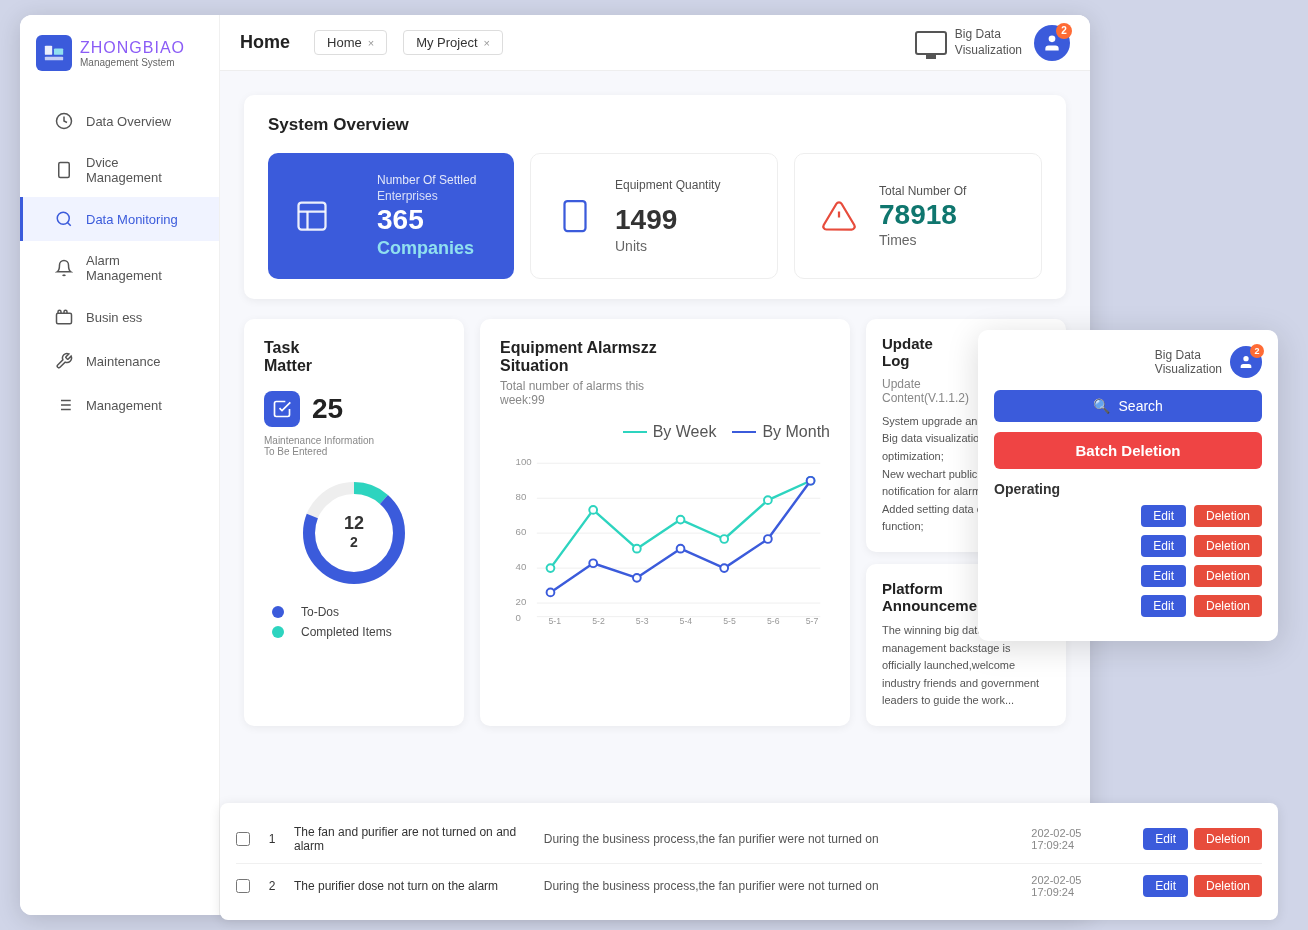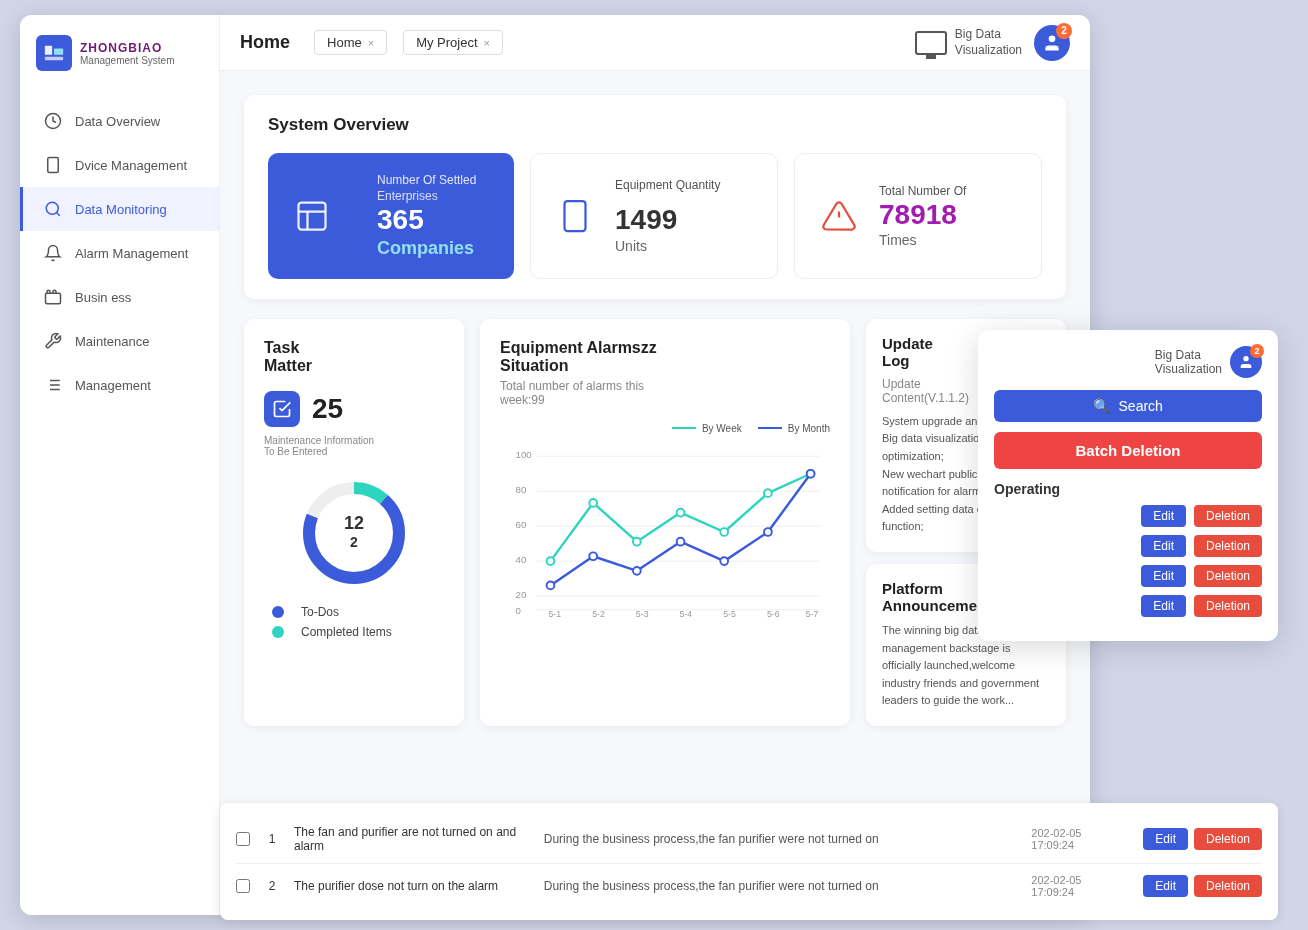--- a/index.html
+++ b/index.html
@@ -37,29 +37,29 @@
       width: 36px;
       height: 36px;
       background: #3b5bdb;
       border-radius: 6px;
       display: flex;
       align-items: center;
       justify-content: center;
     }
     .logo-icon svg { width: 22px; height: 22px; }
     .logo-text { display: flex; flex-direction: column; }
-    .logo-title { font-weight: 700; font-size: 12px; color: #701a75; letter-spacing: 1px; }
+    .logo-title { font-weight: 400; font-size: 16px; color: #8b5cf6; letter-spacing: 1px; }
     .logo-sub { font-size: 10px; color: #666; }
 
     .sidebar-nav { flex: 1; padding: 8px 0; }
     .sidebar-item {
       display: flex;
       align-items: center;
       gap: 12px;
-      padding: 12px 20px;
+      padding: 12px 31px;
       cursor: pointer;
       color: #555;
       font-size: 13px;
       border-left: 3px solid transparent;
     }
     .sidebar-item.active { color: #3b5bdb; border-left-color: #3b5bdb; background: #f0f3ff; }
     .sidebar-icon { width: 20px; height: 20px; display: flex; align-items: center; justify-content: center; flex-shrink: 0; }
 
     
     .main-content {
@@ -167,21 +167,21 @@
     .alarm-card {
       flex: 1;
       background: #fff;
       border-radius: 10px;
       padding: 20px;
       box-shadow: 0 2px 8px rgba(0,0,0,0.06);
     }
     .alarm-title { font-weight: 700; font-size: 16px; color: #222; margin-bottom: 4px; }
     .alarm-subtitle { font-size: 12px; color: #888; margin-bottom: 16px; }
     .chart-legend { display: flex; gap: 16px; margin-bottom: 8px; justify-content: flex-end; }
-    .chart-legend-item { display: flex; align-items: center; gap: 6px; font-size: 10px; color: #555; }
+    .chart-legend-item { display: flex; align-items: center; gap: 6px; font-size: 16px; color: #555; }
     .legend-line { width: 24px; height: 2px; }
 
     
     .right-col { width: 200px; min-width: 200px; display: flex; flex-direction: column; gap: 12px; }
     .update-card, .announce-card {
       background: #fff;
       border-radius: 10px;
       padding: 16px;
       box-shadow: 0 2px 8px rgba(0,0,0,0.06);
     }
@@ -435,21 +435,21 @@
           <div class="ov-card white">
             <div class="ov-icon">
               <svg width="36" height="36" viewBox="0 0 24 24" fill="none" stroke="#e74c3c" stroke-width="1.5">
                 <path d="M10.29 3.86L1.82 18a2 2 0 0 0 1.71 3h16.94a2 2 0 0 0 1.71-3L13.71 3.86a2 2 0 0 0-3.42 0z"></path>
                 <line x1="12" y1="9" x2="12" y2="13"></line>
                 <line x1="12" y1="17" x2="12.01" y2="17"></line>
               </svg>
             </div>
             <div class="ov-info">
               <span class="ov-label">Total Number Of</span>
-              <span class="ov-value" style="color:#a21caf;">78918</span>
+              <span class="ov-value" style="color:#0f766e;">78918</span>
               <span class="ov-unit" style="color:#666;">Times</span>
             </div>
           </div>
 
         </div>
       </div>
 
       <div class="bottom-row">
 
         <div class="task-card">

